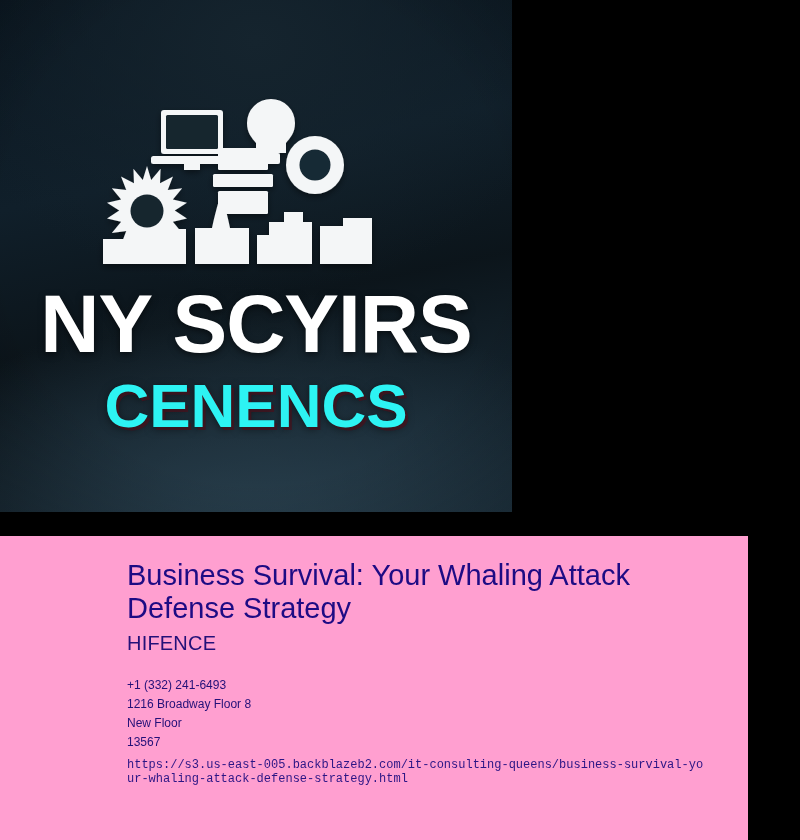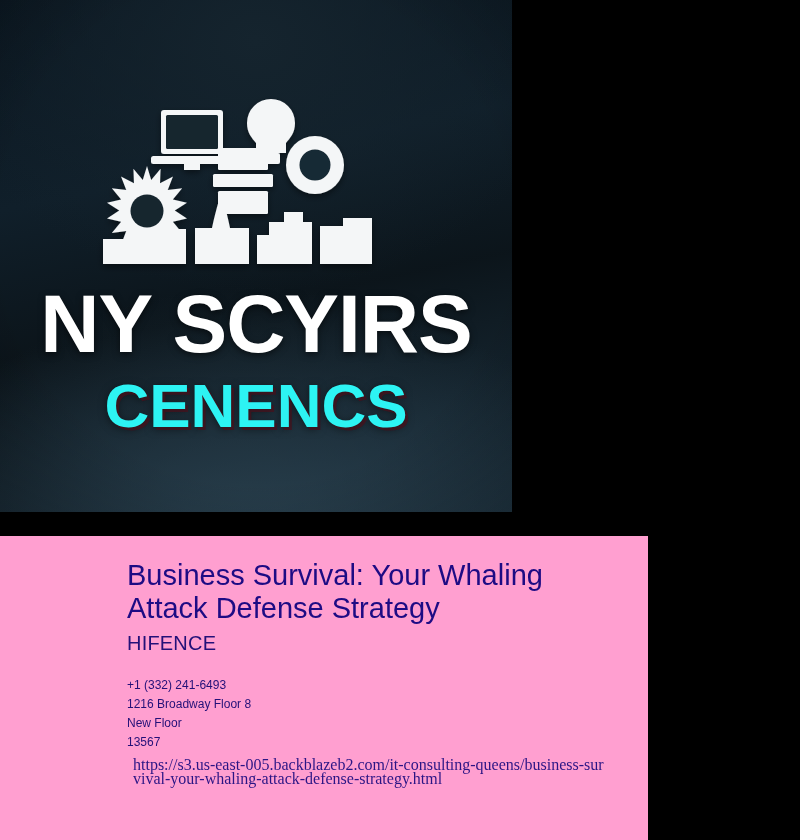--- a/index.html
+++ b/index.html
@@ -106,21 +106,21 @@
     width: 800px;
     height: 24px;
     background: #000000;
   }
 
   
   #panel {
     position: absolute;
     left: 0;
     top: 536px;
-    width: 648px;
+    width: 748px;
     height: 304px;
     background: #ff9fd0;
   }
 
   .panel-inner {
     position: absolute;
     left: 127px;
     top: 23px;
     right: 40px;
   }
@@ -150,26 +150,25 @@
   }
   .contact-line {
     font-family: "Liberation Sans", sans-serif;
     font-size: 12px;
     line-height: 19px;
     color: #231078;
   }
 
   .doc-url {
     margin-top: 6px;
-    font-family: Liberation Serif, serif;
-    font-size: 16px;
+    font-family: Liberation Mono, monospace;
+    font-size: 12px;
     line-height: 14px;
     color: #2b1585;
     word-break: break-all;
-    margin-left: 6px;
   }
 </style>
 </head>
 <body>
 
 <div id="page">
 
   <div id="hero">
 
     <div class="art-layer">

